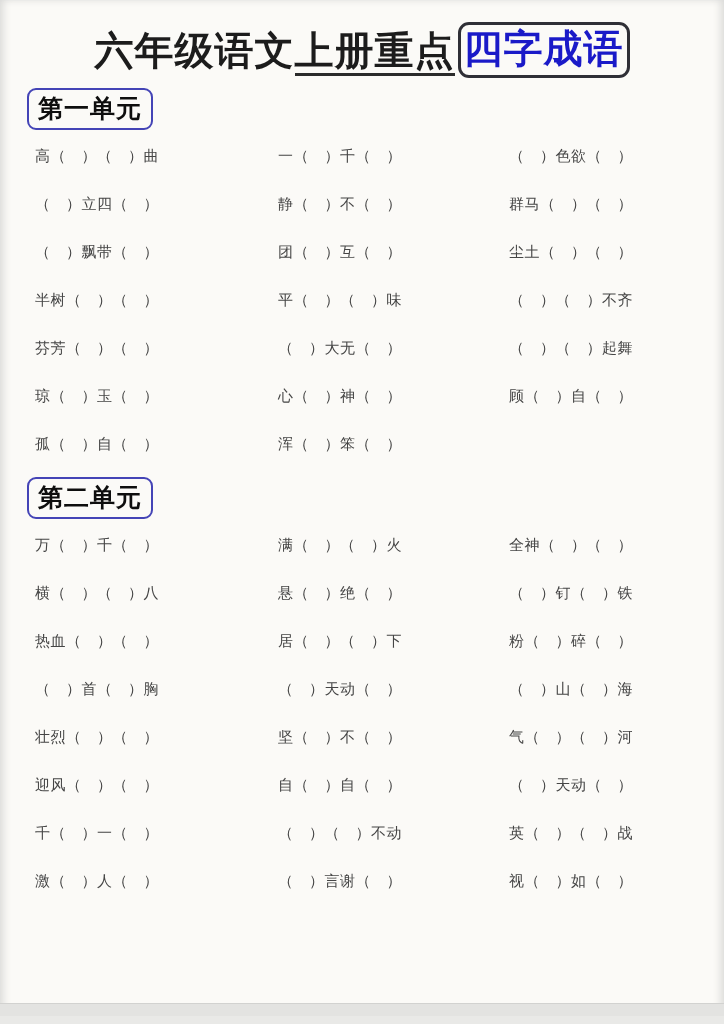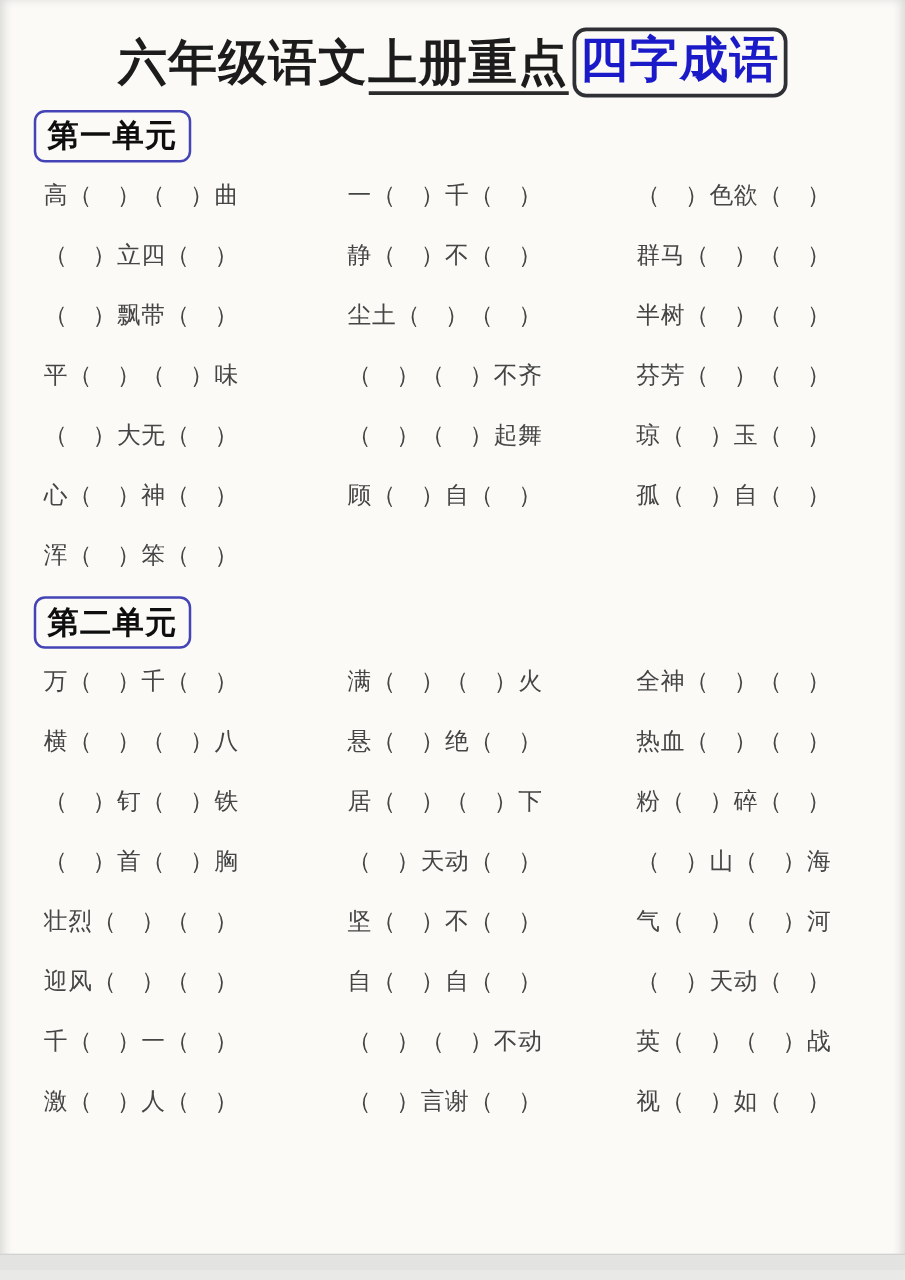--- a/index.html
+++ b/index.html
@@ -60,21 +60,21 @@
     font-weight: bold;
     color: #0e0e0e;
     letter-spacing: 1px;
     background: transparent;
   }
   .idiom-grid {
     display: grid;
     grid-template-columns: 241px 241px 242px;
     grid-auto-rows: 48px;
     align-items: center;
-    font-size: 19px;
+    font-size: 15px;
     color: var(--body-text, #454545);
     letter-spacing: 0.5px;
   }
   .idiom-grid .cell { white-space: nowrap; }
   .idiom-grid .cell:nth-child(3n+1) { padding-left: 35px; }
   .idiom-grid .cell:nth-child(3n+2) { padding-left: 37px; }
   .idiom-grid .cell:nth-child(3n)   { padding-left: 27px; }
   .bottom-strip {
     position: absolute;
     left: 0; right: 0; bottom: 0;
@@ -96,20 +96,21 @@
     <div class="section-label">第一单元</div>
   </div>
   <div class="idiom-grid">
       <div class="cell">高（　）（　）曲</div>
       <div class="cell">一（　）千（　）</div>
       <div class="cell">（　）色欲（　）</div>
       <div class="cell">（　）立四（　）</div>
       <div class="cell">静（　）不（　）</div>
       <div class="cell">群马（　）（　）</div>
       <div class="cell">（　）飘带（　）</div>
+      <div class="cell">团（　）互（　）</div>
       <div class="cell">尘土（　）（　）</div>
       <div class="cell">半树（　）（　）</div>
       <div class="cell">平（　）（　）味</div>
       <div class="cell">（　）（　）不齐</div>
       <div class="cell">芬芳（　）（　）</div>
       <div class="cell">（　）大无（　）</div>
       <div class="cell">（　）（　）起舞</div>
       <div class="cell">琼（　）玉（　）</div>
       <div class="cell">心（　）神（　）</div>
       <div class="cell">顾（　）自（　）</div>
@@ -119,22 +120,22 @@
 
   <div>
     <div class="section-label">第二单元</div>
   </div>
   <div class="idiom-grid">
       <div class="cell">万（　）千（　）</div>
       <div class="cell">满（　）（　）火</div>
       <div class="cell">全神（　）（　）</div>
       <div class="cell">横（　）（　）八</div>
       <div class="cell">悬（　）绝（　）</div>
+      <div class="cell">（　）钉（　）铁</div>
       <div class="cell">热血（　）（　）</div>
-      <div class="cell">（　）钉（　）铁</div>
       <div class="cell">居（　）（　）下</div>
       <div class="cell">粉（　）碎（　）</div>
       <div class="cell">（　）首（　）胸</div>
       <div class="cell">（　）天动（　）</div>
       <div class="cell">（　）山（　）海</div>
       <div class="cell">壮烈（　）（　）</div>
       <div class="cell">坚（　）不（　）</div>
       <div class="cell">气（　）（　）河</div>
       <div class="cell">迎风（　）（　）</div>
       <div class="cell">自（　）自（　）</div>

